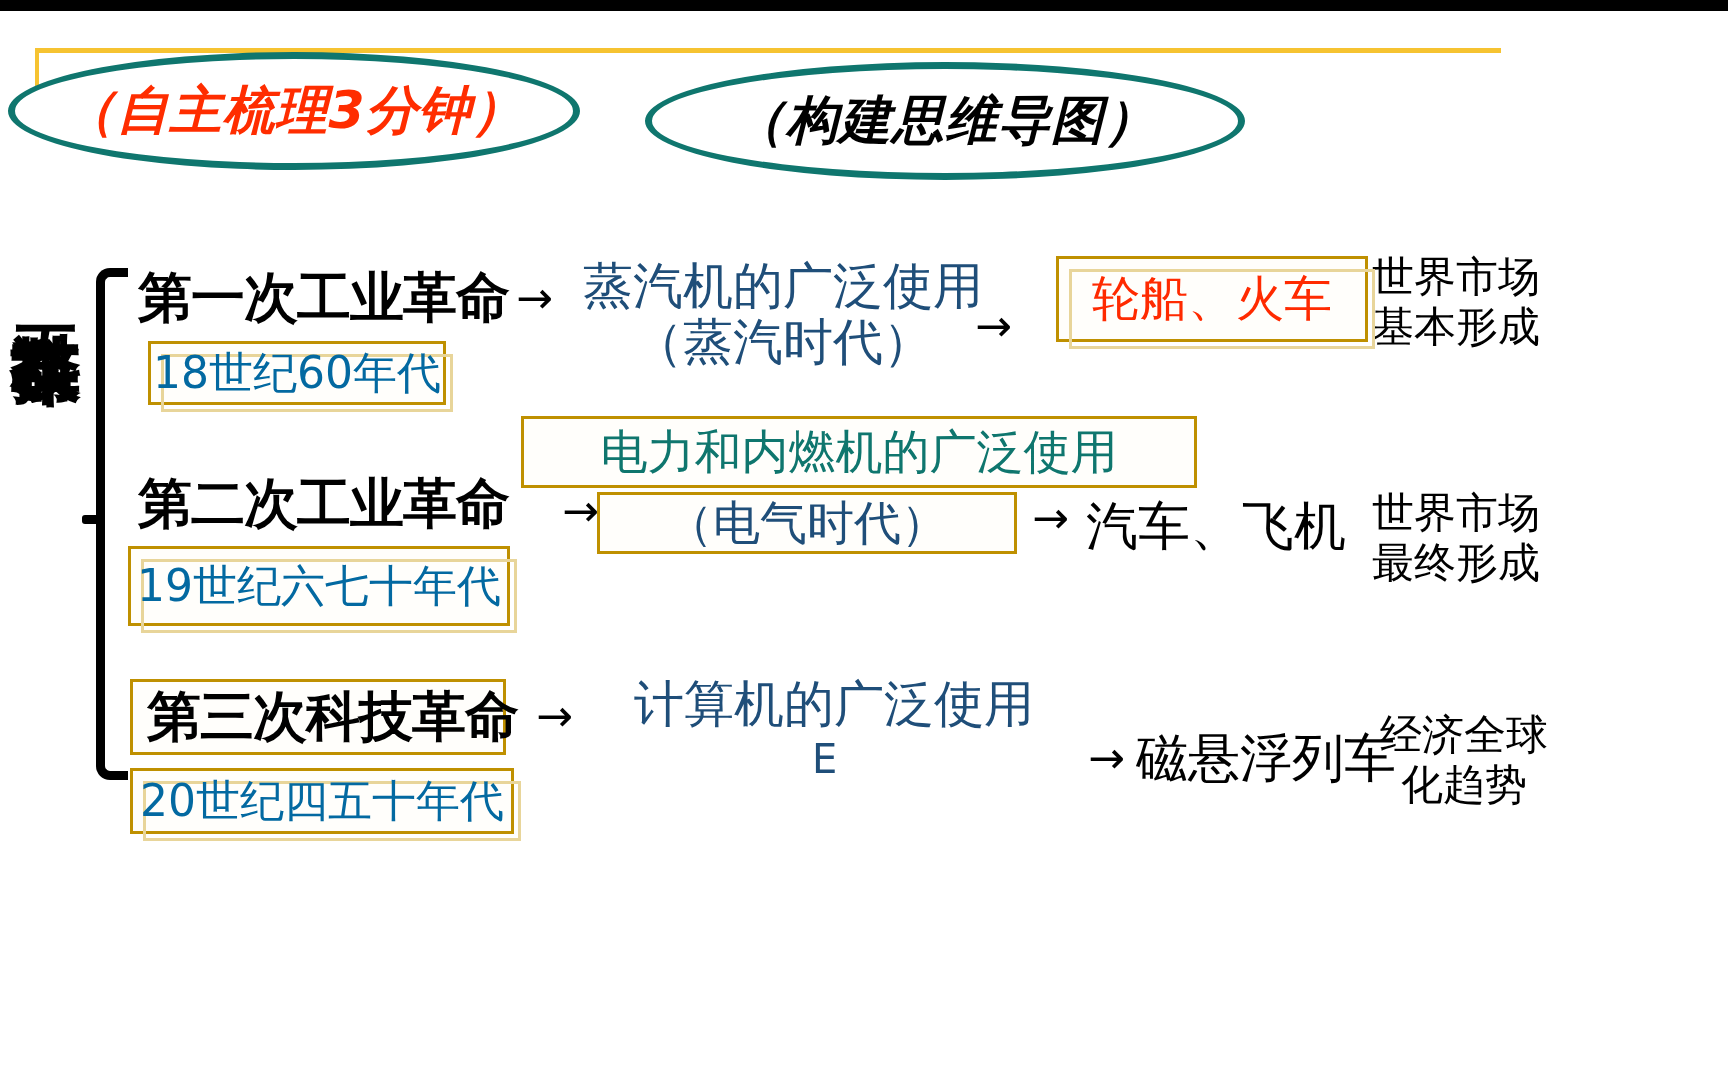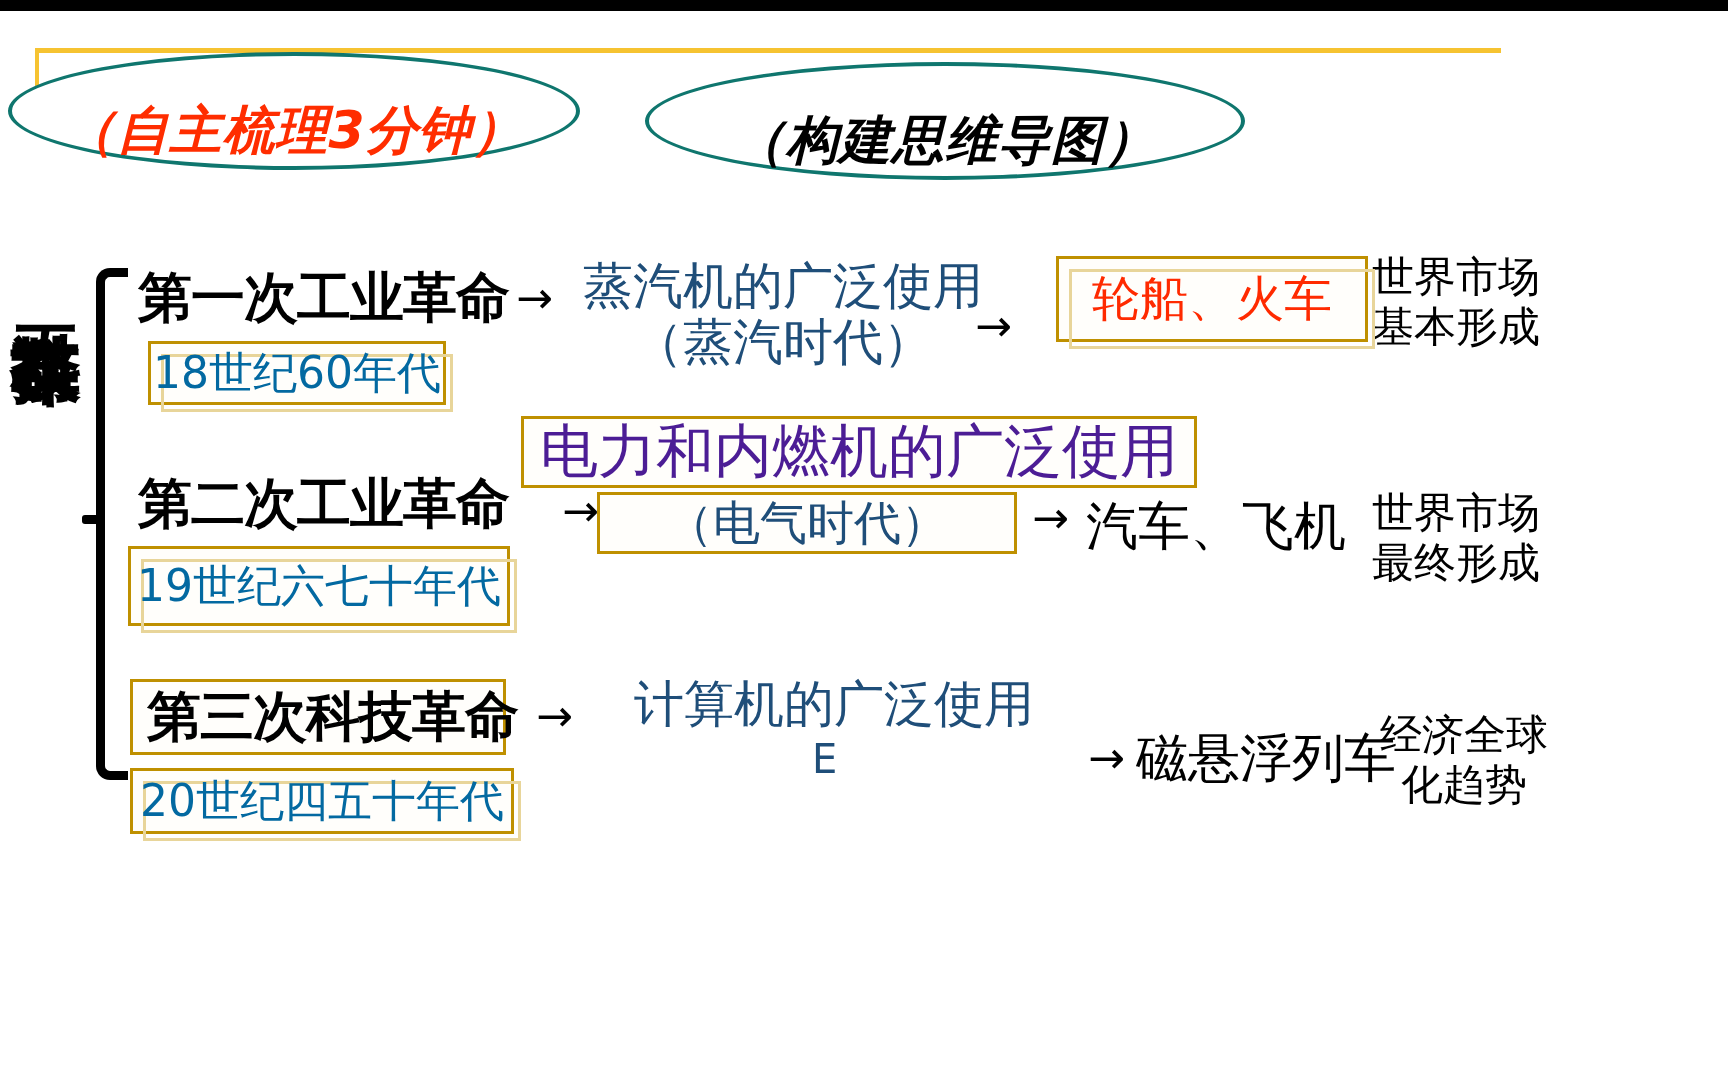--- a/index.html
+++ b/index.html
@@ -33,25 +33,25 @@
   .gold-rule-v {
     position: absolute;
     left: 35px; top: 48px;
     width: 4px; height: 38px;
     background: #f6c331;
   }
 
   
   .oval {
     position: absolute;
-    border: 4px solid #0f766e;
+    border: 7px solid #0f766e;
     border-radius: 50%;
     background: transparent;
     display: flex;
-    align-items: flex-end;
+    align-items: center;
     justify-content: center;
     box-sizing: border-box;
   }
   .oval span {
     font-family: "DejaVu Sans", sans-serif;
     font-weight: bold;
     font-style: italic;
     letter-spacing: 1px;
     white-space: nowrap;
   }
@@ -182,22 +182,22 @@
     white-space: nowrap;
   }
   #row1-outcome { left: 1372px; top: 252px; }
 
   
   #box-electric {
     left: 521px; top: 416px; width: 676px; height: 72px;
     justify-content: center;
   }
   #box-electric .redtext {
-    color: #4c1d95;
-    font-size: 58px;
+    color: #0f766e;
+    font-size: 47px;
     font-family: "DejaVu Serif", "Liberation Serif", serif;
     white-space: nowrap;
   }
   #box-electric-era {
     left: 597px; top: 492px; width: 420px; height: 62px;
   }
   #box-electric-era .bluetext {
     color: #1f4e79;
     font-size: 47px;
     font-family: "DejaVu Serif", "Liberation Serif", serif;

